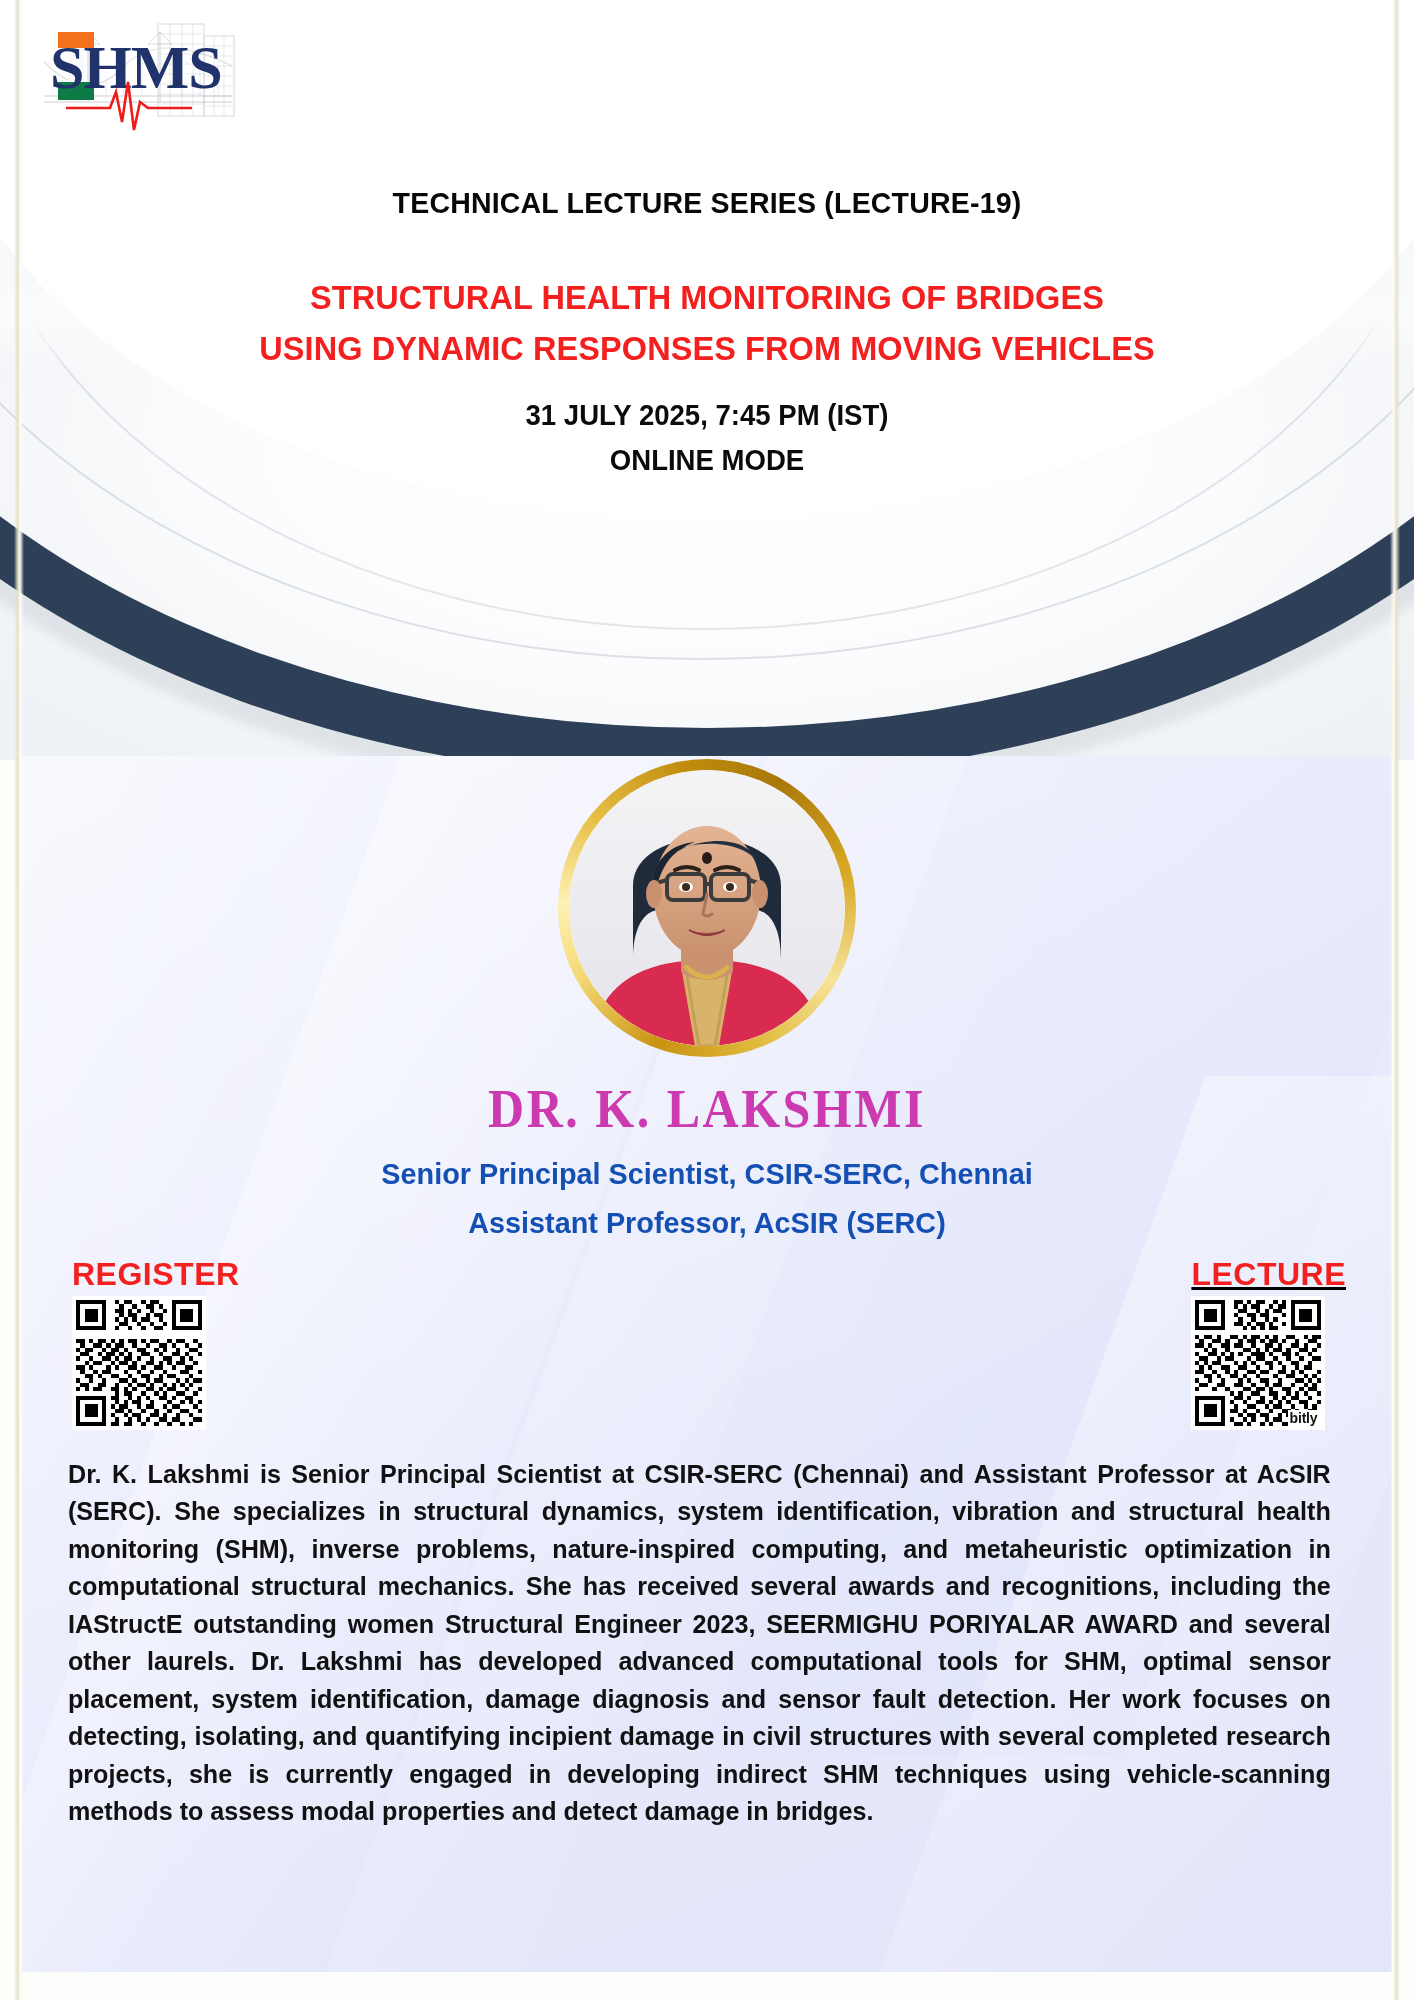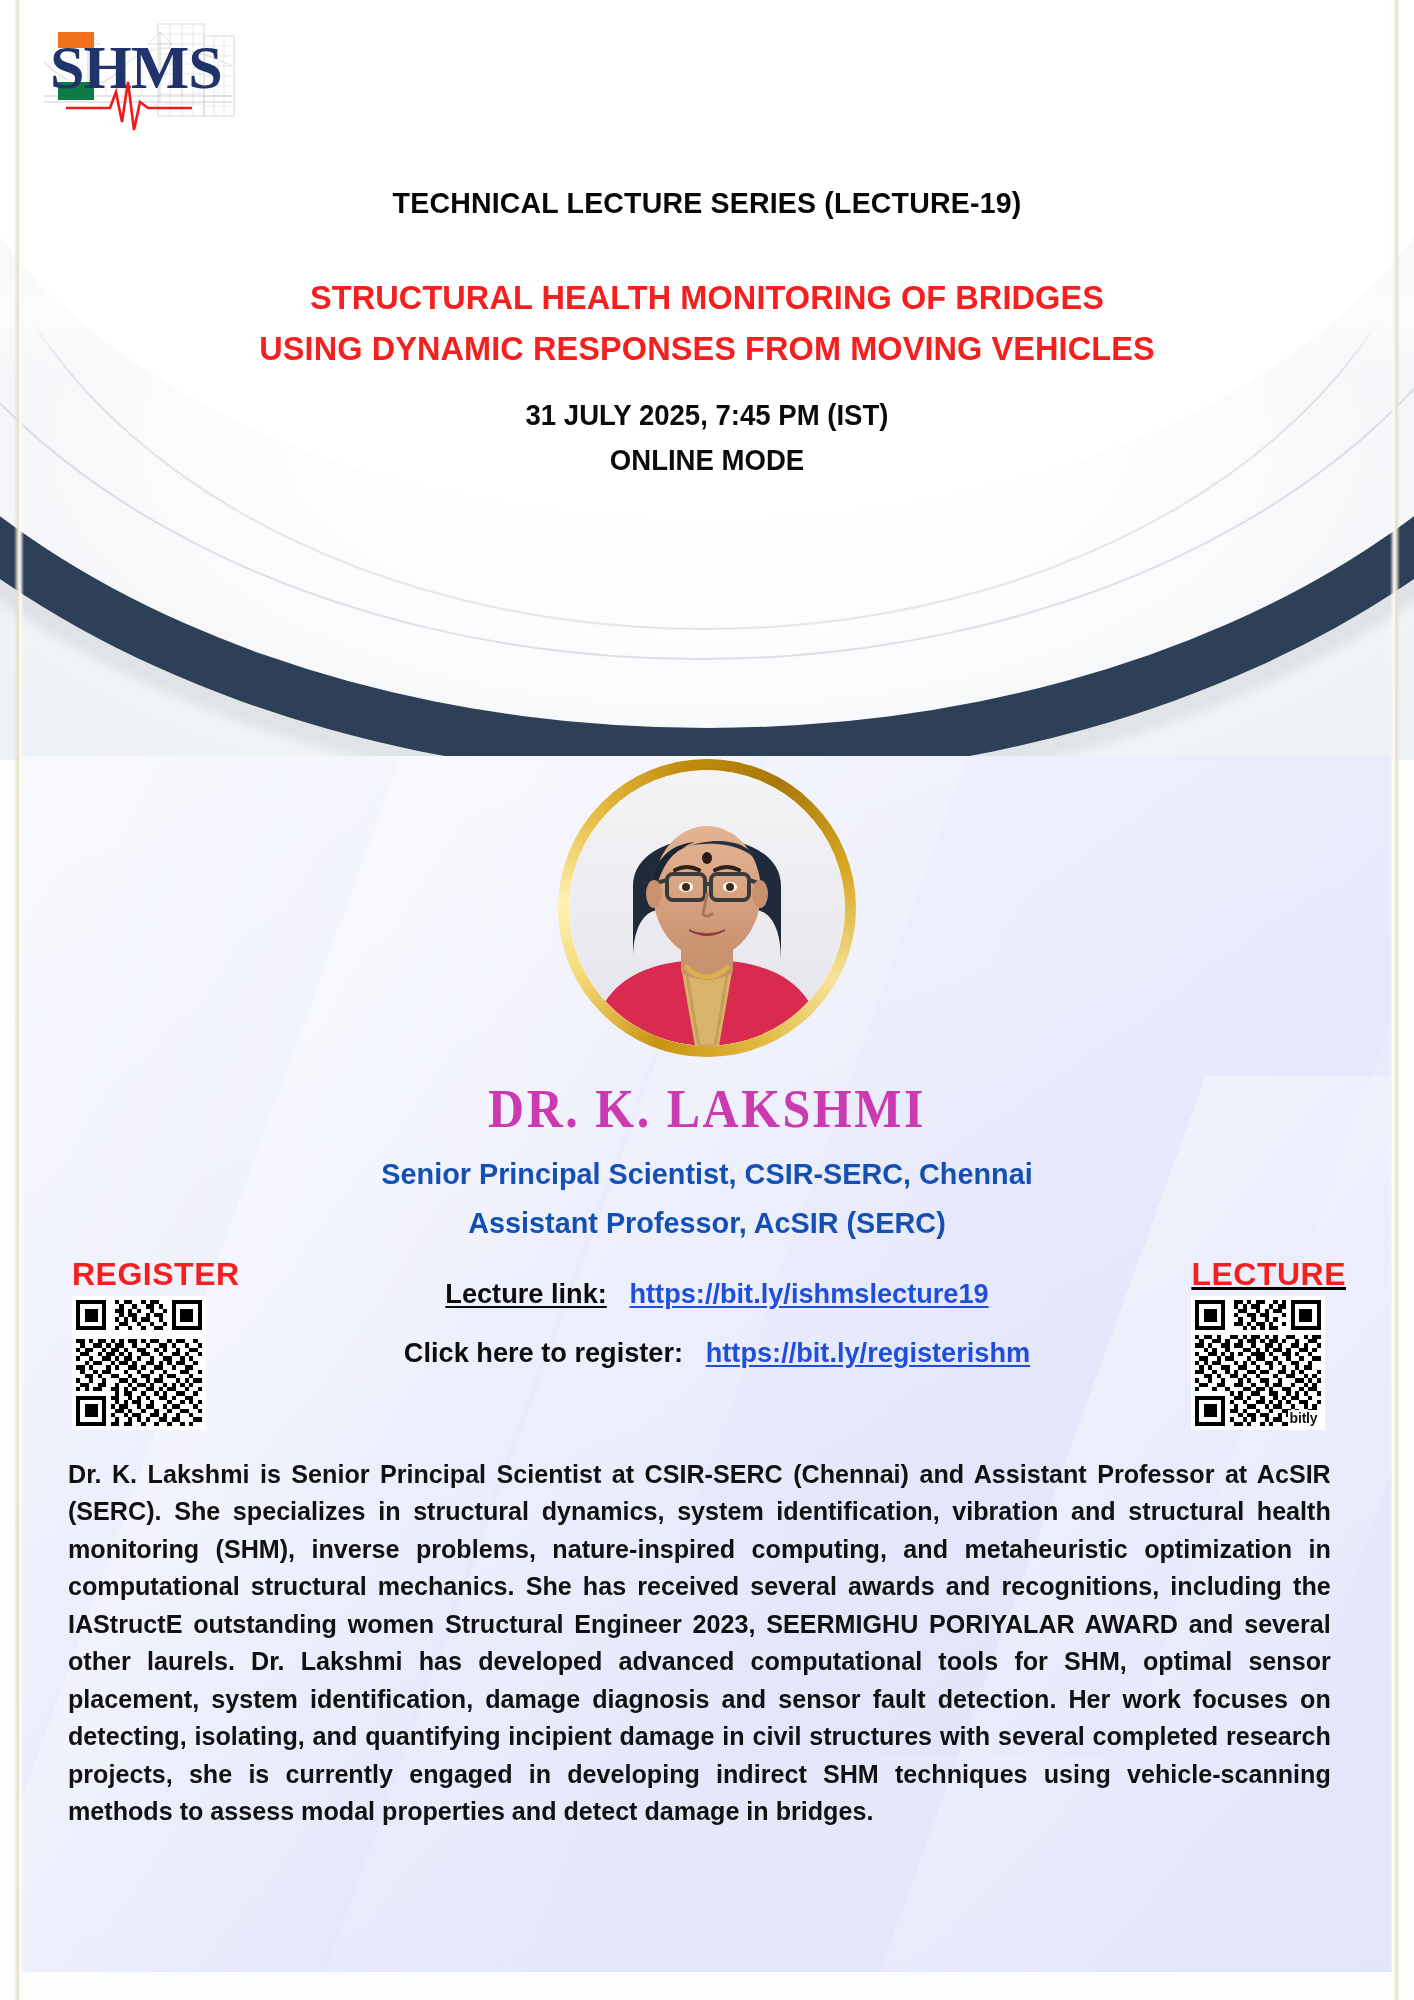--- a/index.html
+++ b/index.html
@@ -768,32 +768,20 @@
               <rect x="15" y="28" width="1" height="1"></rect>
                 <rect x="18" y="28" width="1" height="1"></rect>
               <rect x="21" y="28" width="1" height="1"></rect>
                 <rect x="24" y="28" width="1" height="1"></rect>
               <rect x="26" y="28" width="1" height="1"></rect>
             </g>
           </svg>
         </div>
       </div>
 
-      <div class="links">
-        <div class="link-line">
-          <span class="label-u">Lecture link:</span>
-          <span>&nbsp;</span>
-          <span class="url">https://bit.ly/ishmslecture19</span>
-        </div>
-        <div class="link-line">
-          <span>Click here to register:</span>
-          <span>&nbsp;</span>
-          <span class="url">https://bit.ly/registerishm</span>
-        </div>
-      </div>
 
       <div class="qr-block right">
         <div class="qr-caption">LECTURE</div>
         <div class="qr-img">
           <svg width="126" height="126" viewBox="0 0 29 29" shape-rendering="crispEdges">
             <rect width="29" height="29" fill="#fff"></rect>
             <g fill="#000">
               <path d="M0 0h7v7H0z"></path>
                 <path d="M1 1h5v5H1z" fill="#fff"></path>
                 <path d="M2 2h3v3H2z"></path>

